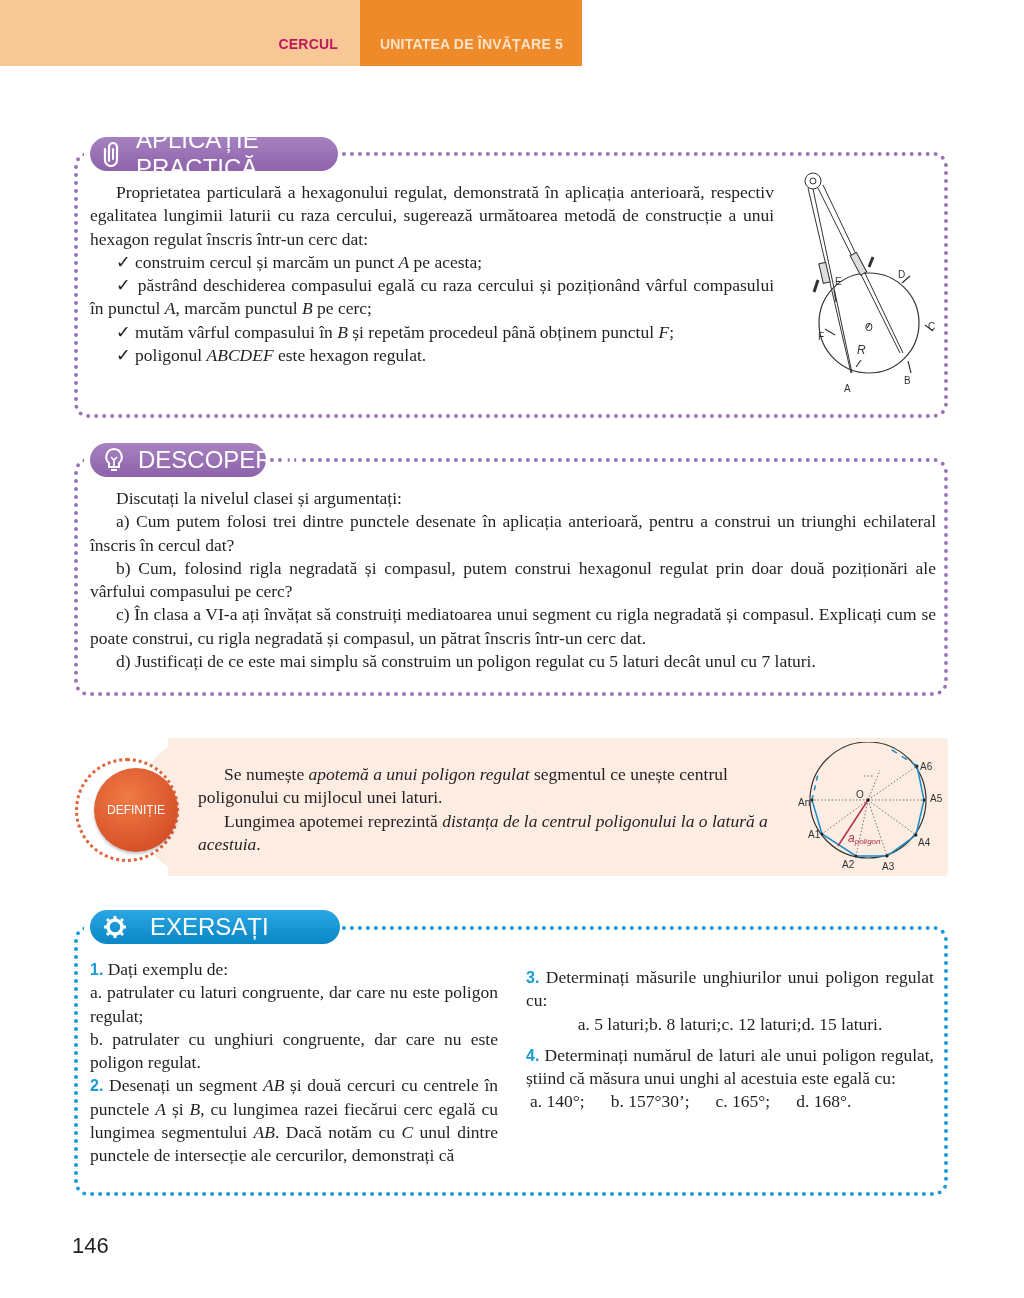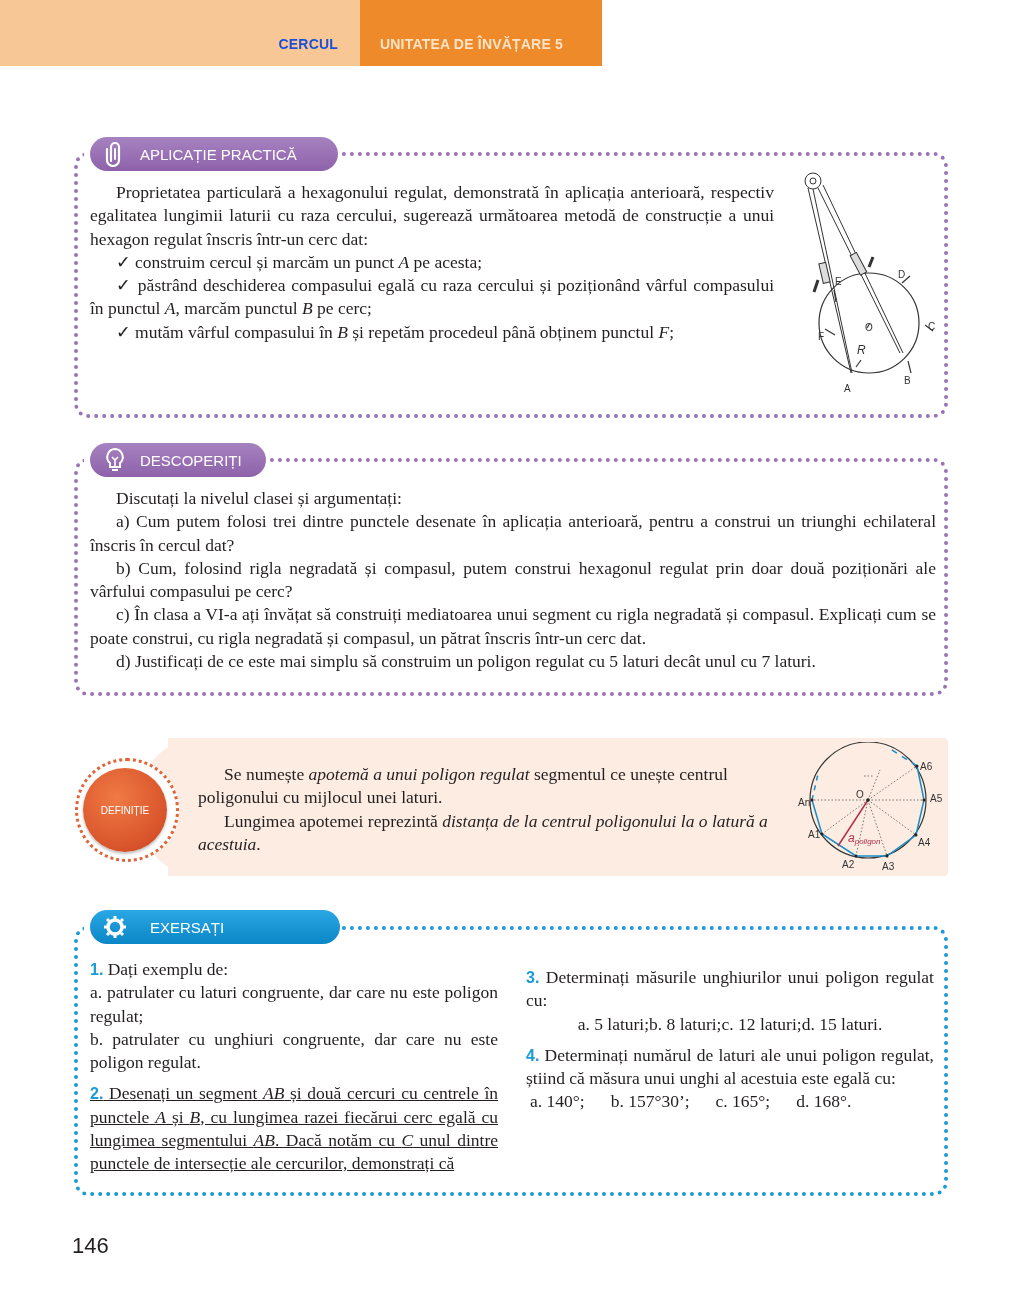--- a/index.html
+++ b/index.html
@@ -1,46 +1,46 @@
 <!DOCTYPE html>
 <html><head>
 <meta charset="utf-8">
 <style>
   * { box-sizing: border-box; margin: 0; padding: 0; }
   html, body { width: 1024px; height: 1298px; background: #ffffff; }
   body { position: relative; font-family: "Liberation Serif", "DejaVu Serif", serif; color: #231f20; overflow: hidden; }
 
   
   .hdr-left { position: absolute; left: 0; top: 0; width: 360px; height: 66px; background: #f7c896; }
-  .hdr-right { position: absolute; left: 360px; top: 0; width: 242px; height: 66px; background: #ee8a2a; }
-  .hdr-cercul { position: absolute; right: 22px; top: 36px; font-family: "Liberation Sans", sans-serif; font-weight: bold; font-size: 14px; color: #1d4ed8; letter-spacing: 0.2px; }
+  .hdr-right { position: absolute; left: 360px; top: 0; width: 222px; height: 66px; background: #ee8a2a; }
+  .hdr-cercul { position: absolute; right: 22px; top: 36px; font-family: "Liberation Sans", sans-serif; font-weight: bold; font-size: 14px; color: #be185d; letter-spacing: 0.2px; }
   .hdr-unit { position: absolute; left: 20px; top: 36px; font-family: "Liberation Sans", sans-serif; font-weight: bold; font-size: 14px; color: #fbe3c8; letter-spacing: 0.2px; white-space: nowrap; }
 
   
   .box { position: absolute; border: 4px dotted; border-radius: 14px; }
   .box-purple { border-color: #9b72b5; }
   .box-blue { border-color: #1a9ad6; }
   .box-top-cover { position: absolute; background: #fff; }
 
-  .pill { position: absolute; height: 34px; border-radius: 17px; display: flex; align-items: center; color: #fff; font-family: "Liberation Sans", sans-serif; font-size: 15px; padding-left: 12px; }
+  .pill { position: absolute; height: 34px; border-radius: 17px; display: flex; align-items: center; color: #fff; font-family: "Liberation Sans", sans-serif; font-size: 24px; padding-left: 12px; }
   .pill-purple { background: linear-gradient(#a682c0, #8e62aa); }
   .pill-blue { background: linear-gradient(#2aa7e4, #0b86c6); }
   .pill .ico { width: 26px; height: 26px; margin-right: 12px; display: inline-flex; align-items: center; justify-content: center; }
 
   .txt { position: absolute; font-size: 17.5px; line-height: 23.3px; text-align: justify; }
   .txt p { margin: 0; }
   .ind { text-indent: 26px; }
   .it { font-style: italic; }
   .num { color: #1a9ad6; font-weight: bold; font-family: "Liberation Sans", sans-serif; font-size: 16px; }
 
   
   .def-bg { position: absolute; left: 168px; top: 738px; width: 780px; height: 138px; background: #fcece2; border-radius: 0 4px 4px 0; }
   .def-notch { position: absolute; left: 140px; top: 738px; width: 60px; height: 138px; background: #fcece2; border-radius: 60px 0 0 60px; }
   .def-ring { position: absolute; left: 75px; top: 758px; width: 104px; height: 104px; border-radius: 50%; border: 3px dotted #e0643a; background: #fff; }
-  .def-circle { position: absolute; left: 83px; top: 768px; width: 84px; height: 84px; border-radius: 50%; background: radial-gradient(circle at 40% 35%, #f07a45, #d8532a 70%, #b9431f); display: flex; align-items: center; justify-content: center; color: #fff; font-family: "Liberation Sans", sans-serif; font-size: 10px; box-shadow: 0 2px 3px rgba(0,0,0,0.25); }
+  .def-circle { position: absolute; left: 94px; top: 768px; width: 84px; height: 84px; border-radius: 50%; background: radial-gradient(circle at 40% 35%, #f07a45, #d8532a 70%, #b9431f); display: flex; align-items: center; justify-content: center; color: #fff; font-family: "Liberation Sans", sans-serif; font-size: 12px; box-shadow: 0 2px 3px rgba(0,0,0,0.25); }
 
   .page-num { position: absolute; left: 72px; top: 1233px; font-family: "Liberation Sans", sans-serif; font-size: 22px; color: #231f20; text-align: center; }
   svg text { font-family: "Liberation Sans", sans-serif; }
 </style>
 </head>
 <body>
 
 <div class="hdr-left">
   <span class="hdr-cercul">CERCUL</span>
 </div>
@@ -58,20 +58,21 @@
       </svg>
   </span>
   <span>APLICAȚIE PRACTICĂ</span>
 </div>
 
 <div class="txt" style="left:90px; top:181px; width:684px;">
   <p class="ind">Proprietatea particulară a hexagonului regulat, demonstrată în aplicația anterioară, respectiv egalitatea lungimii laturii cu raza cercului, sugerează următoarea metodă de construcție a unui hexagon regulat înscris într-un cerc dat:</p>
   <p class="ind"><span>✓ construim cercul și marcăm un punct </span><i>A</i><span> pe acesta;</span></p>
   <p class="ind"><span>✓ păstrând deschiderea compasului egală cu raza cercului și poziționând vârful compasului în punctul </span><i>A</i><span>, marcăm punctul </span><i>B</i><span> pe cerc;</span></p>
   <p class="ind"><span>✓ mutăm vârful compasului în </span><i>B</i><span> și repetăm procedeul până obținem punctul </span><i>F</i><span>;</span></p>
+  <p class="ind"><span>✓ poligonul </span><i>ABCDEF</i><span> este hexagon regulat.</span></p>
 </div>
 
 <svg style="position:absolute; left:790px; top:168px;" width="160" height="232" viewBox="0 0 160 232">
   <circle cx="79" cy="155" r="50" fill="none" stroke="#333" stroke-width="1.2"></circle>
 
   <g stroke="#333" fill="none" stroke-width="1">
     <circle cx="23" cy="13" r="8" fill="#fff"></circle>
     <circle cx="23" cy="13" r="3"></circle>
     <path d="M18 20 L61 205 M23 21 L62 205"></path>
     <path d="M28 20 L110 185 M33 17 L113 185"></path>
@@ -193,21 +194,21 @@
         </g>
       </svg>
   </span>
   <span style="margin-left:10px;">EXERSAȚI</span>
 </div>
 
 <div class="txt" style="left:90px; top:958px; width:408px;">
   <p><span class="num">1.</span><span> Dați exemplu de:</span></p>
   <p>a. patrulater cu laturi congruente, dar care nu este poligon regulat;</p>
   <p>b. patrulater cu unghiuri congruente, dar care nu este poligon regulat.</p>
-  <p style="margin-top:8px;text-decoration:underline;"><span class="num">2.</span><span> Desenați un segment </span><i>AB</i><span> și două cercuri cu centrele în punctele </span><i>A</i><span> și </span><i>B</i><span>, cu lungimea razei fiecărui cerc egală cu lungimea segmentului </span><i>AB</i><span>. Dacă notăm cu </span><i>C</i><span> unul dintre punctele de intersecție ale cercurilor, demonstrați că </span></p>
+  <p style=""><span class="num">2.</span><span> Desenați un segment </span><i>AB</i><span> și două cercuri cu centrele în punctele </span><i>A</i><span> și </span><i>B</i><span>, cu lungimea razei fiecărui cerc egală cu lungimea segmentului </span><i>AB</i><span>. Dacă notăm cu </span><i>C</i><span> unul dintre punctele de intersecție ale cercurilor, demonstrați că </span></p>
 </div>
 
 <div class="txt" style="left:526px; top:958px; width:408px;">
   <p style="margin-top:8px;"><span class="num">3.</span><span> Determinați măsurile unghiurilor unui poligon regulat cu:</span></p>
   <p style="display:flex; justify-content:center;">
     <span>a. 5 laturi;</span>
       <span>b. 8 laturi;</span>
       <span>c. 12 laturi;</span>
       <span>d. 15 laturi.</span>
   </p>

